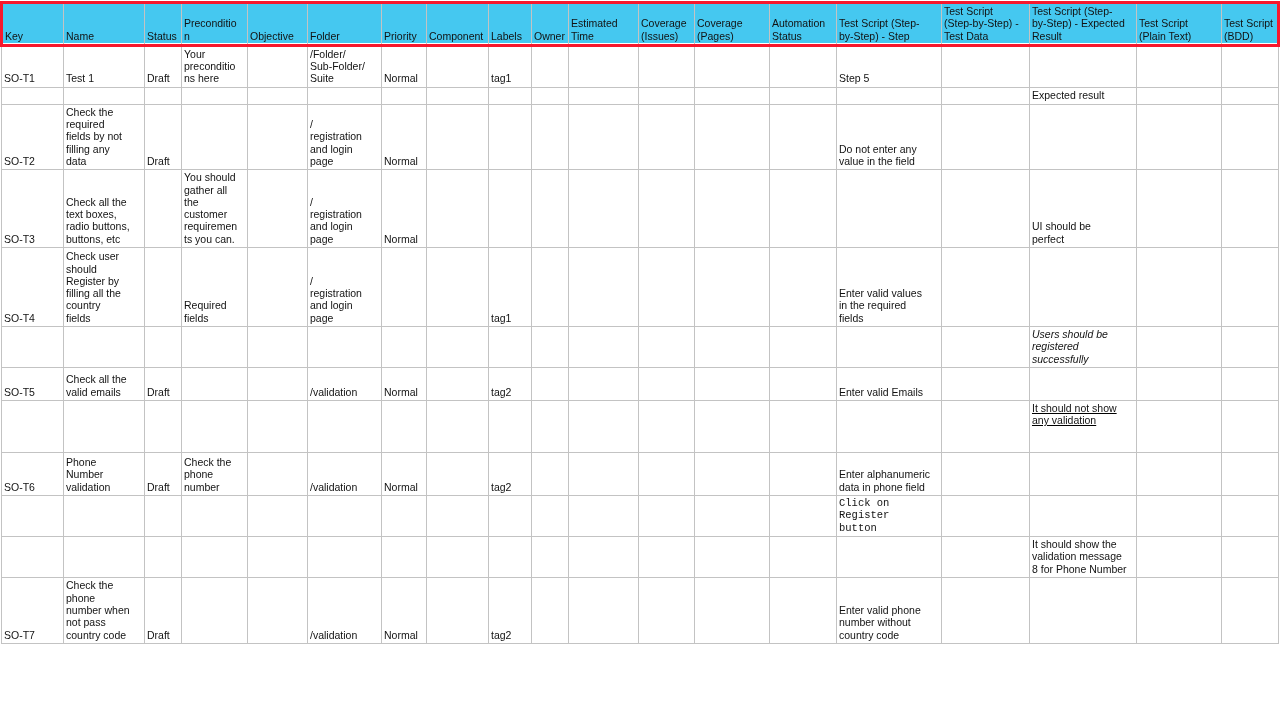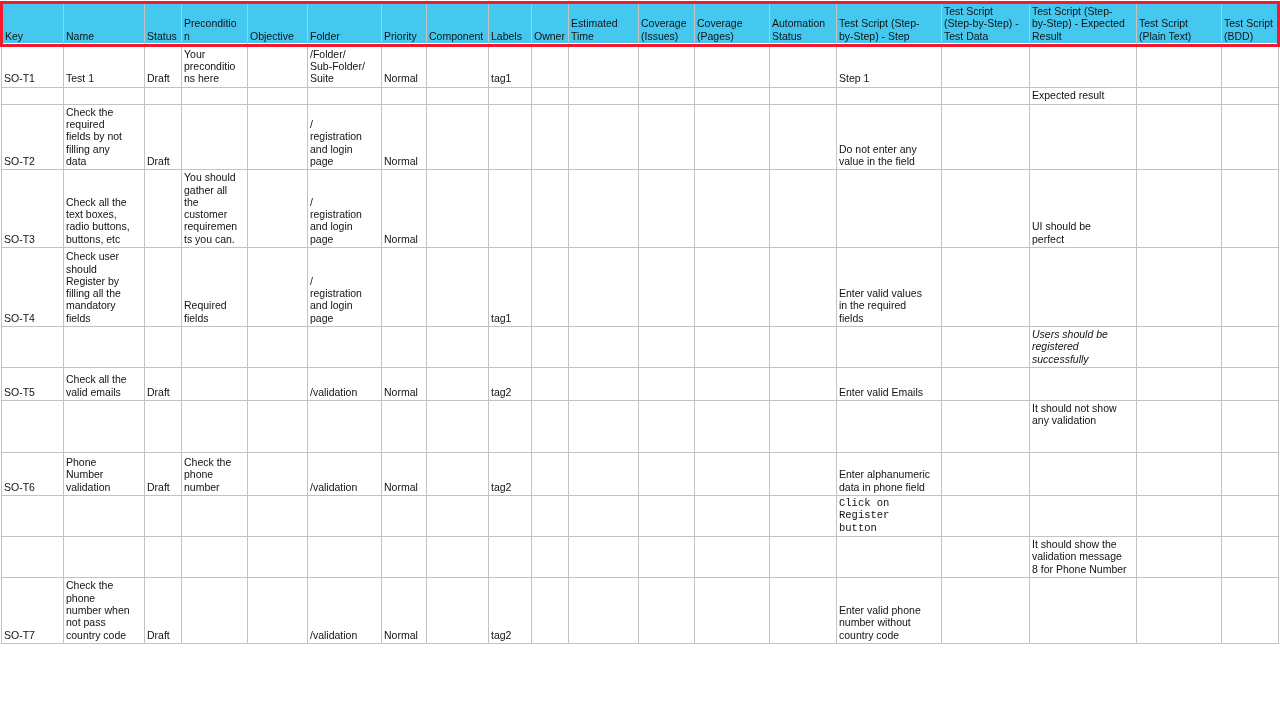--- a/index.html
+++ b/index.html
@@ -121,21 +121,21 @@
 Sub-Folder/
 Suite</td>
           <td>Normal</td>
           <td></td>
           <td>tag1</td>
           <td></td>
           <td></td>
           <td></td>
           <td></td>
           <td></td>
-          <td>Step 1</td>
+          <td>Step 5</td>
           <td></td>
           <td></td>
           <td></td>
           <td></td>
         </tr>
         <tr style="height: 17px; margin-top: 8px;">
           <td></td>
           <td></td>
           <td></td>
           <td></td>
@@ -216,21 +216,21 @@
 perfect</td>
           <td></td>
           <td></td>
         </tr>
         <tr style="height: 79px;">
           <td>SO-T4</td>
           <td>Check user
 should
 Register by
 filling all the
-mandatory
+country
 fields</td>
           <td></td>
           <td>Required
 fields</td>
           <td></td>
           <td>/
 registration
 and login
 page</td>
           <td></td>
@@ -287,21 +287,21 @@
           <td></td>
           <td></td>
           <td></td>
           <td></td>
           <td>Enter valid Emails</td>
           <td></td>
           <td></td>
           <td></td>
           <td></td>
         </tr>
-        <tr class="vtop" style="height: 52px;">
+        <tr class="vtop" style="height: 52px; text-decoration: underline;">
           <td></td>
           <td></td>
           <td></td>
           <td></td>
           <td></td>
           <td></td>
           <td></td>
           <td></td>
           <td></td>
           <td></td>

